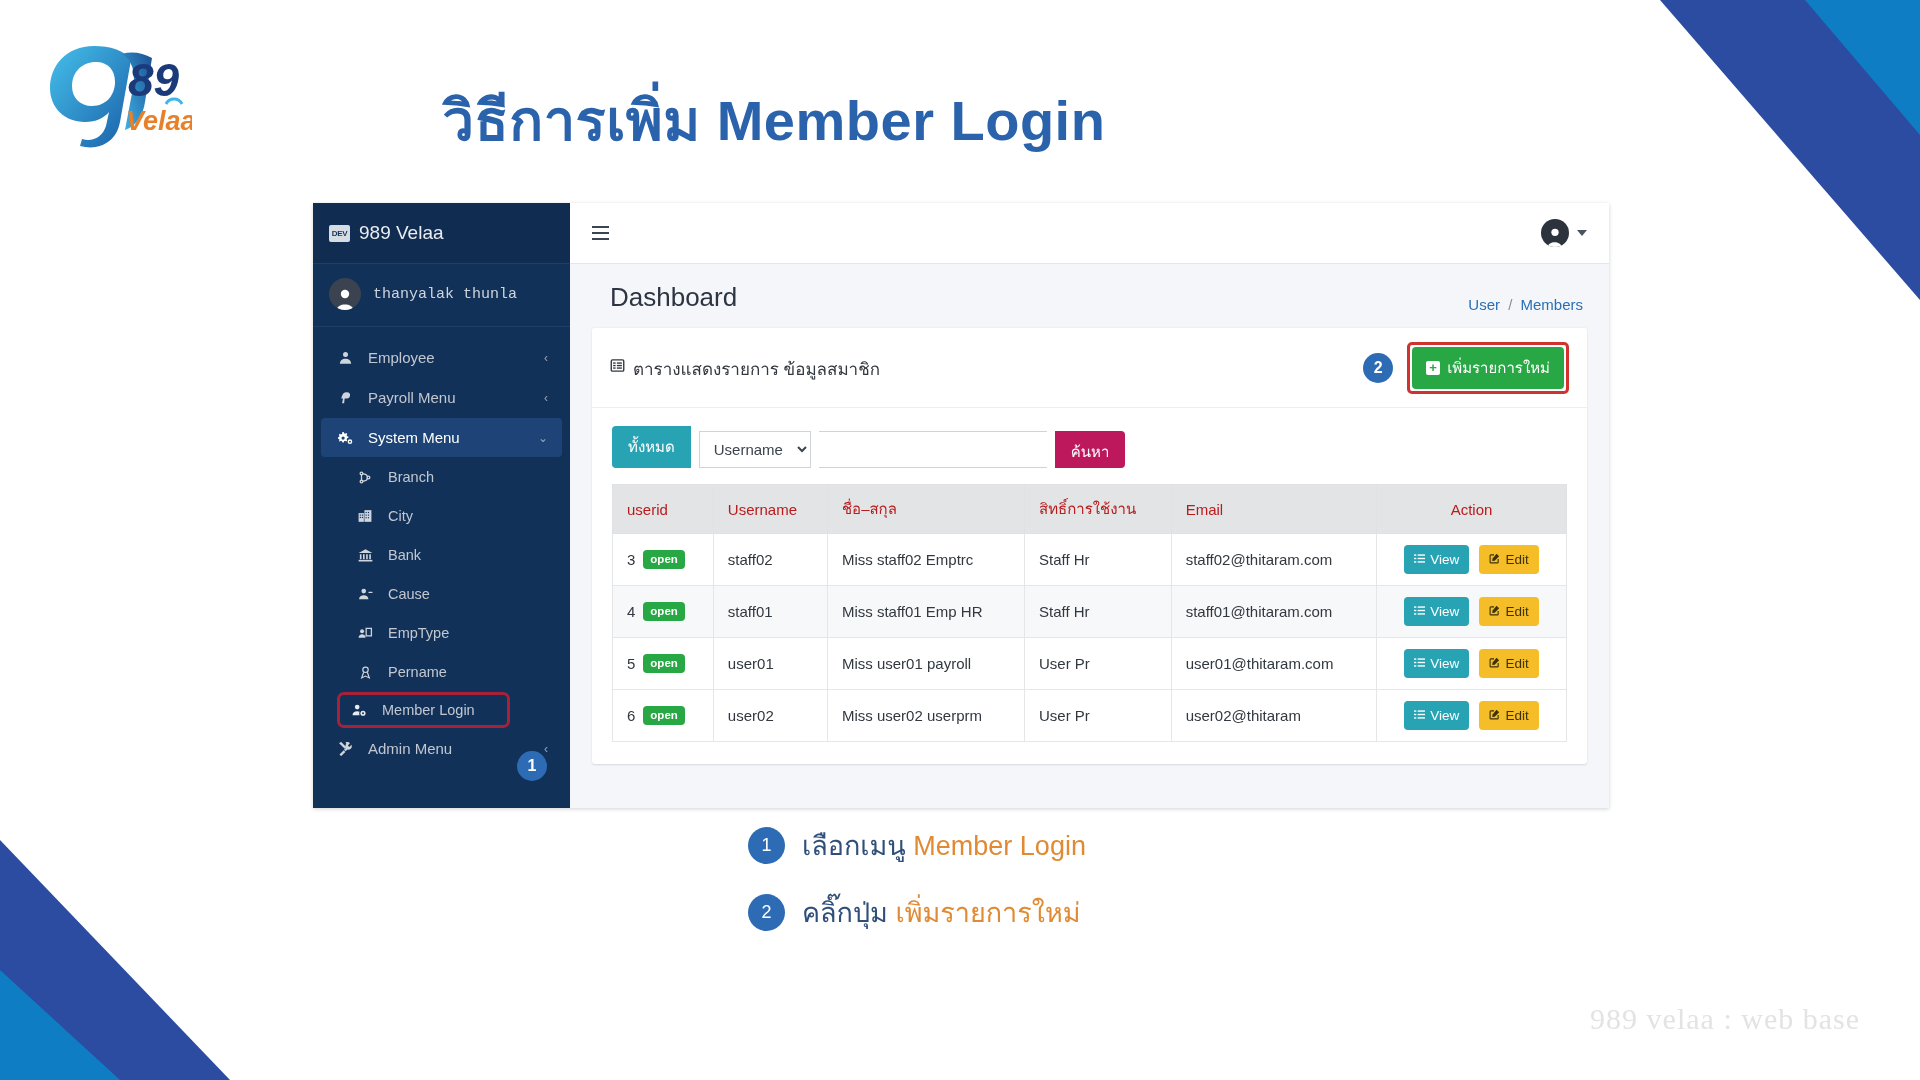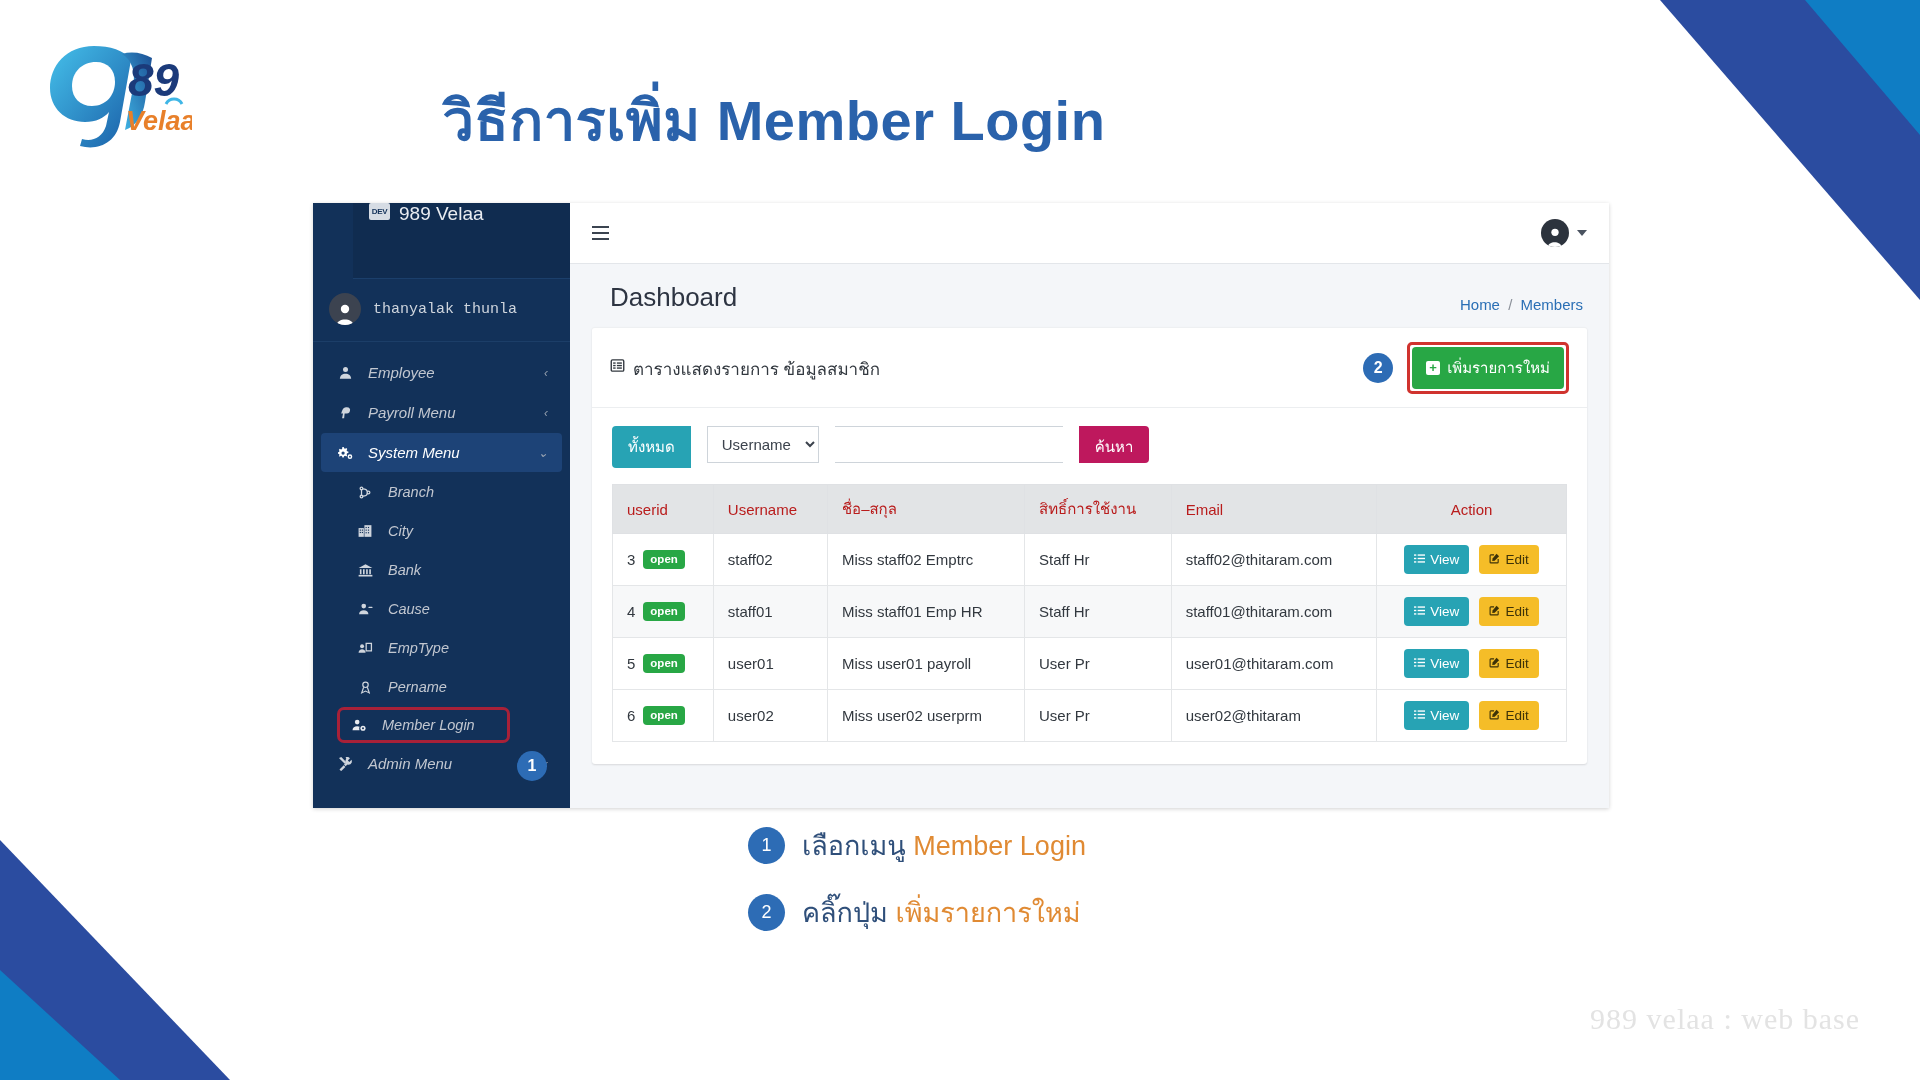--- a/index.html
+++ b/index.html
@@ -38,24 +38,23 @@
     background: #f4f6f9;
     overflow: hidden;
   }
 
   
   .sidebar {
     width: 257px; background: #123159; flex: 0 0 257px;
     color: #c2c7d0; position: relative;
   }
   .brand {
-    height: 76px; display: flex; align-items: flex-start; gap: 9px;
+    height: 61px; display: flex; align-items: center; gap: 9px;
     padding: 0 16px; background: #102c50;
     border-bottom: 1px solid #1b3f6b;
-    margin-left: 40px;
   }
   .brand-badge {
     width: 21px; height: 17px; background: #d6dce4; color:#123159;
     font-size: 8px; font-weight: bold; border-radius: 2px;
     display:flex; align-items:center; justify-content:center; letter-spacing:-.3px;
   }
   .brand-name { color: #e9ecf1; font-size: 19px; }
 
   .userpanel {
     display:flex; align-items:center; gap:12px;
@@ -63,21 +62,21 @@
     border-bottom: 1px solid #1c3e68;
     font-family: Liberation Mono, monospace;
   }
   .avatar-circle {
     width: 32px; height: 32px; border-radius: 50%;
     background: #3c4350; display:flex; align-items:flex-end; justify-content:center;
     overflow:hidden; flex:0 0 32px;
   }
   .userpanel .uname { font-size: 15px; color: #cfd5dd; }
 
-  .navlist { padding-top: 10px; font-style: italic; }
+  .navlist { padding-top: 10px; }
   .nav-item {
     display:flex; align-items:center; gap:13px;
     padding: 11px 14px; margin: 1px 8px;
     border-radius: 4px; font-size: 15px; color: #c2c7d0;
     position: relative;
   }
   .nav-item .ico { width:20px; display:flex; justify-content:center; align-items:center; flex:0 0 20px; color:#cfd5dd; }
   .nav-item .lbl { flex: 1 1 auto; white-space: nowrap; }
   .nav-item .chev { font-size: 12px; color: #9aa4b2; }
   .nav-item.active { background: #1d4377; color: #fff; }
@@ -135,21 +134,21 @@
   .badge-step.s2 { position: static; }
   .btn-add-wrap { border: 3px solid #d0332e; border-radius: 5px; padding: 2px; }
   .btn-add {
     background:#28a745; color:#fff; border:none; border-radius:4px;
     font-size:15px; padding: 9px 14px; display:flex; align-items:center; gap:7px;
     font-family: "Liberation Sans", sans-serif; cursor:pointer;
   }
   .plus-box { width:14px;height:14px;background:#fff;color:#28a745;border-radius:2px;
     font-size:13px;font-weight:bold;line-height:13px;text-align:center; }
 
-  .filterbar { display:flex; padding: 18px 20px 16px 20px; gap:16px; align-items:flex-start; }
+  .filterbar { display:flex; padding: 18px 20px 16px 20px; gap:8px; align-items:flex-end; }
   .btn-all {
     background:#27a3b4; color:#fff; border:none; font-size:15px;
     padding: 9px 16px; border-radius: 4px 0 0 4px;
     font-family: "Liberation Sans", sans-serif; cursor:pointer;
   }
   .sel-field {
     font-size:15px; padding: 8px 10px; border:1px solid #ced4da;
     background:#fff; color:#3c434d; border-radius:0;
     font-family: "Liberation Sans", sans-serif; height:37px;
   }
@@ -424,21 +423,21 @@
                 <path d="M4 24c.8-6.8 14.4-6.8 15.2 0Z" fill="#fff"></path>
               </svg>
           </span>
           <span class="caret-down"></span>
         </div>
       </div>
 
       <div class="pagehead">
         <h1>Dashboard</h1>
         <div class="breadcrumb">
-          <span>Home</span>
+          <span>User</span>
           <span class="sep">/</span>
           <span>Members</span>
         </div>
       </div>
 
       <div class="card">
         <div class="card-head">
           <div class="card-title">
             <span>
               <svg width="15" height="15" viewBox="0 0 24 24" fill="#32383f">

